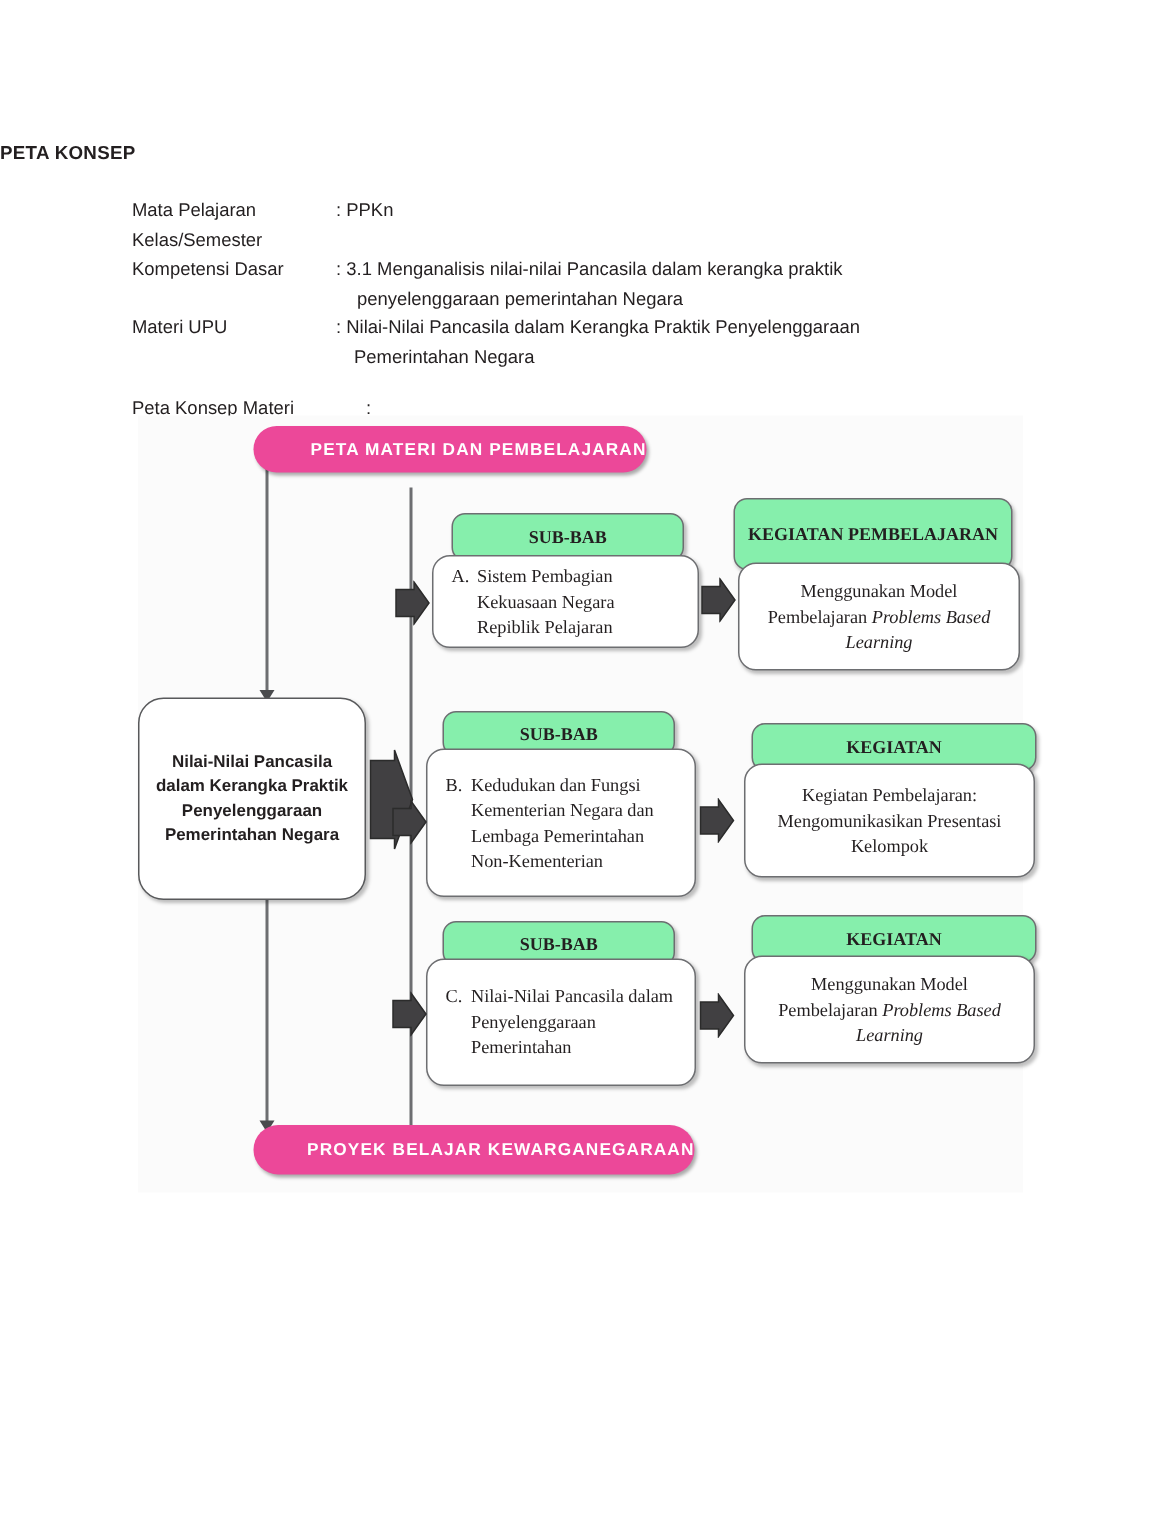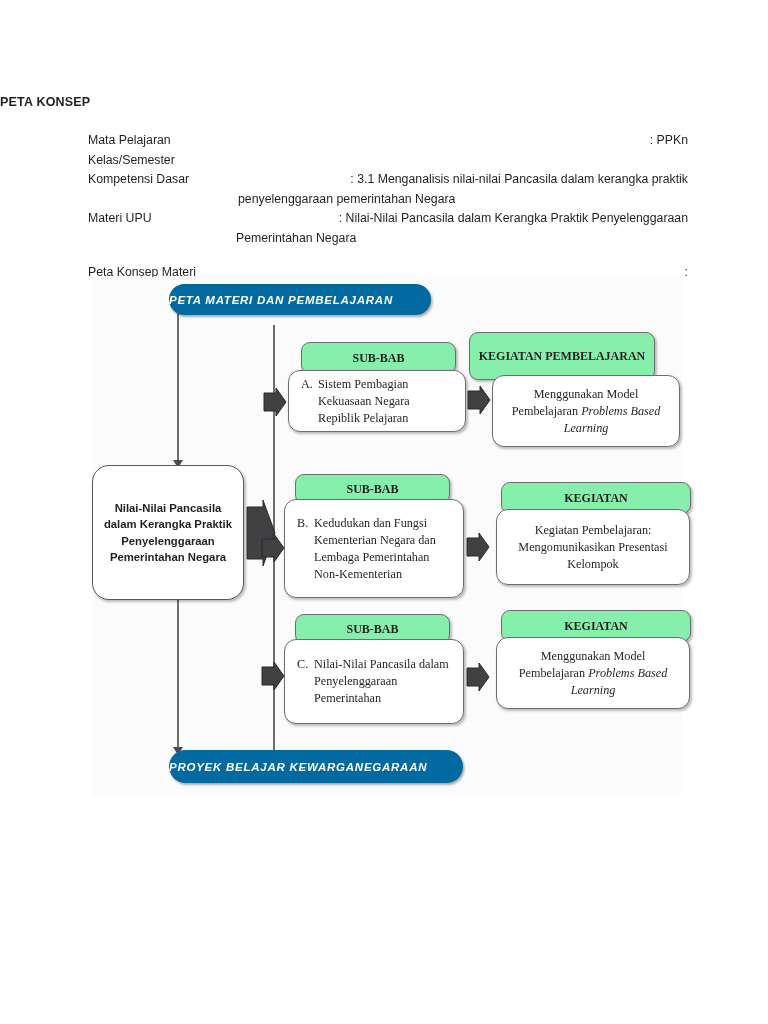--- a/index.html
+++ b/index.html
@@ -40,21 +40,20 @@
     font-size: 12.3px;
     line-height: 19.5px;
   }
   .meta-label {
     width: 136px;
     flex: 0 0 136px;
     white-space: nowrap;
   }
   .meta-value {
     flex: 1 1 auto;
-    text-align: right;
   }
   .meta-cont {
     font-size: 12.3px;
     line-height: 19.5px;
     padding-left: 148px;
   }
   .meta-cont.indent-more { padding-left: 150px; }
 
   
   #diagram {
@@ -62,31 +61,30 @@
     left: 92px;
     top: 277px;
     width: 590px;
     height: 518px;
     background: #fbfbfb;
   }
 
   
   .pill {
     position: absolute;
-    background: #0369a1;
+    background: #ec4899;
     color: #ffffff;
     border-radius: 999px;
     display: flex;
     align-items: center;
-    justify-content: flex-start;
+    justify-content: flex-end;
     font-size: 11.5px;
     font-weight: bold;
     letter-spacing: 0.75px;
     box-shadow: 1.5px 2px 2.5px rgba(0,0,0,0.33);
-    font-style: italic;
   }
   #pill-top {
     left: 77px;
     top: 7px;
     width: 262px;
     height: 31px;
   }
   #pill-bottom {
     left: 77px;
     top: 473px;
@@ -198,21 +196,21 @@
     display: flex;
     align-items: flex-start;
   }
   .li .mark { flex: 0 0 auto; width: 17px; }
   .li .txt { flex: 1 1 auto; }
   em.it { font-style: italic; }
 
   
   #hdr-a   { left: 209px; top: 65px;  width: 155px; height: 32px; }
   #box-a   { left: 196px; top: 93px;  width: 178px; height: 62px; }
-  #hdr-ka  { left: 377px; top: 55px;  width: 186px; height: 48px; }
+  #hdr-ka  { left: 397px; top: 55px;  width: 186px; height: 48px; }
   #box-ka  { left: 400px; top: 98px;  width: 188px; height: 72px; }
   #arr-a1  { left: 171px; top: 110px; }
   #arr-a2  { left: 375px; top: 108px; }
 
   
   #hdr-b   { left: 203px; top: 197px; width: 155px; height: 30px; }
   #box-b   { left: 192px; top: 222px; width: 180px; height: 99px; }
   #hdr-kb  { left: 409px; top: 205px; width: 190px; height: 32px; }
   #box-kb  { left: 404px; top: 232px; width: 194px; height: 76px; }
   #arr-b1  { left: 169px; top: 256px; }

